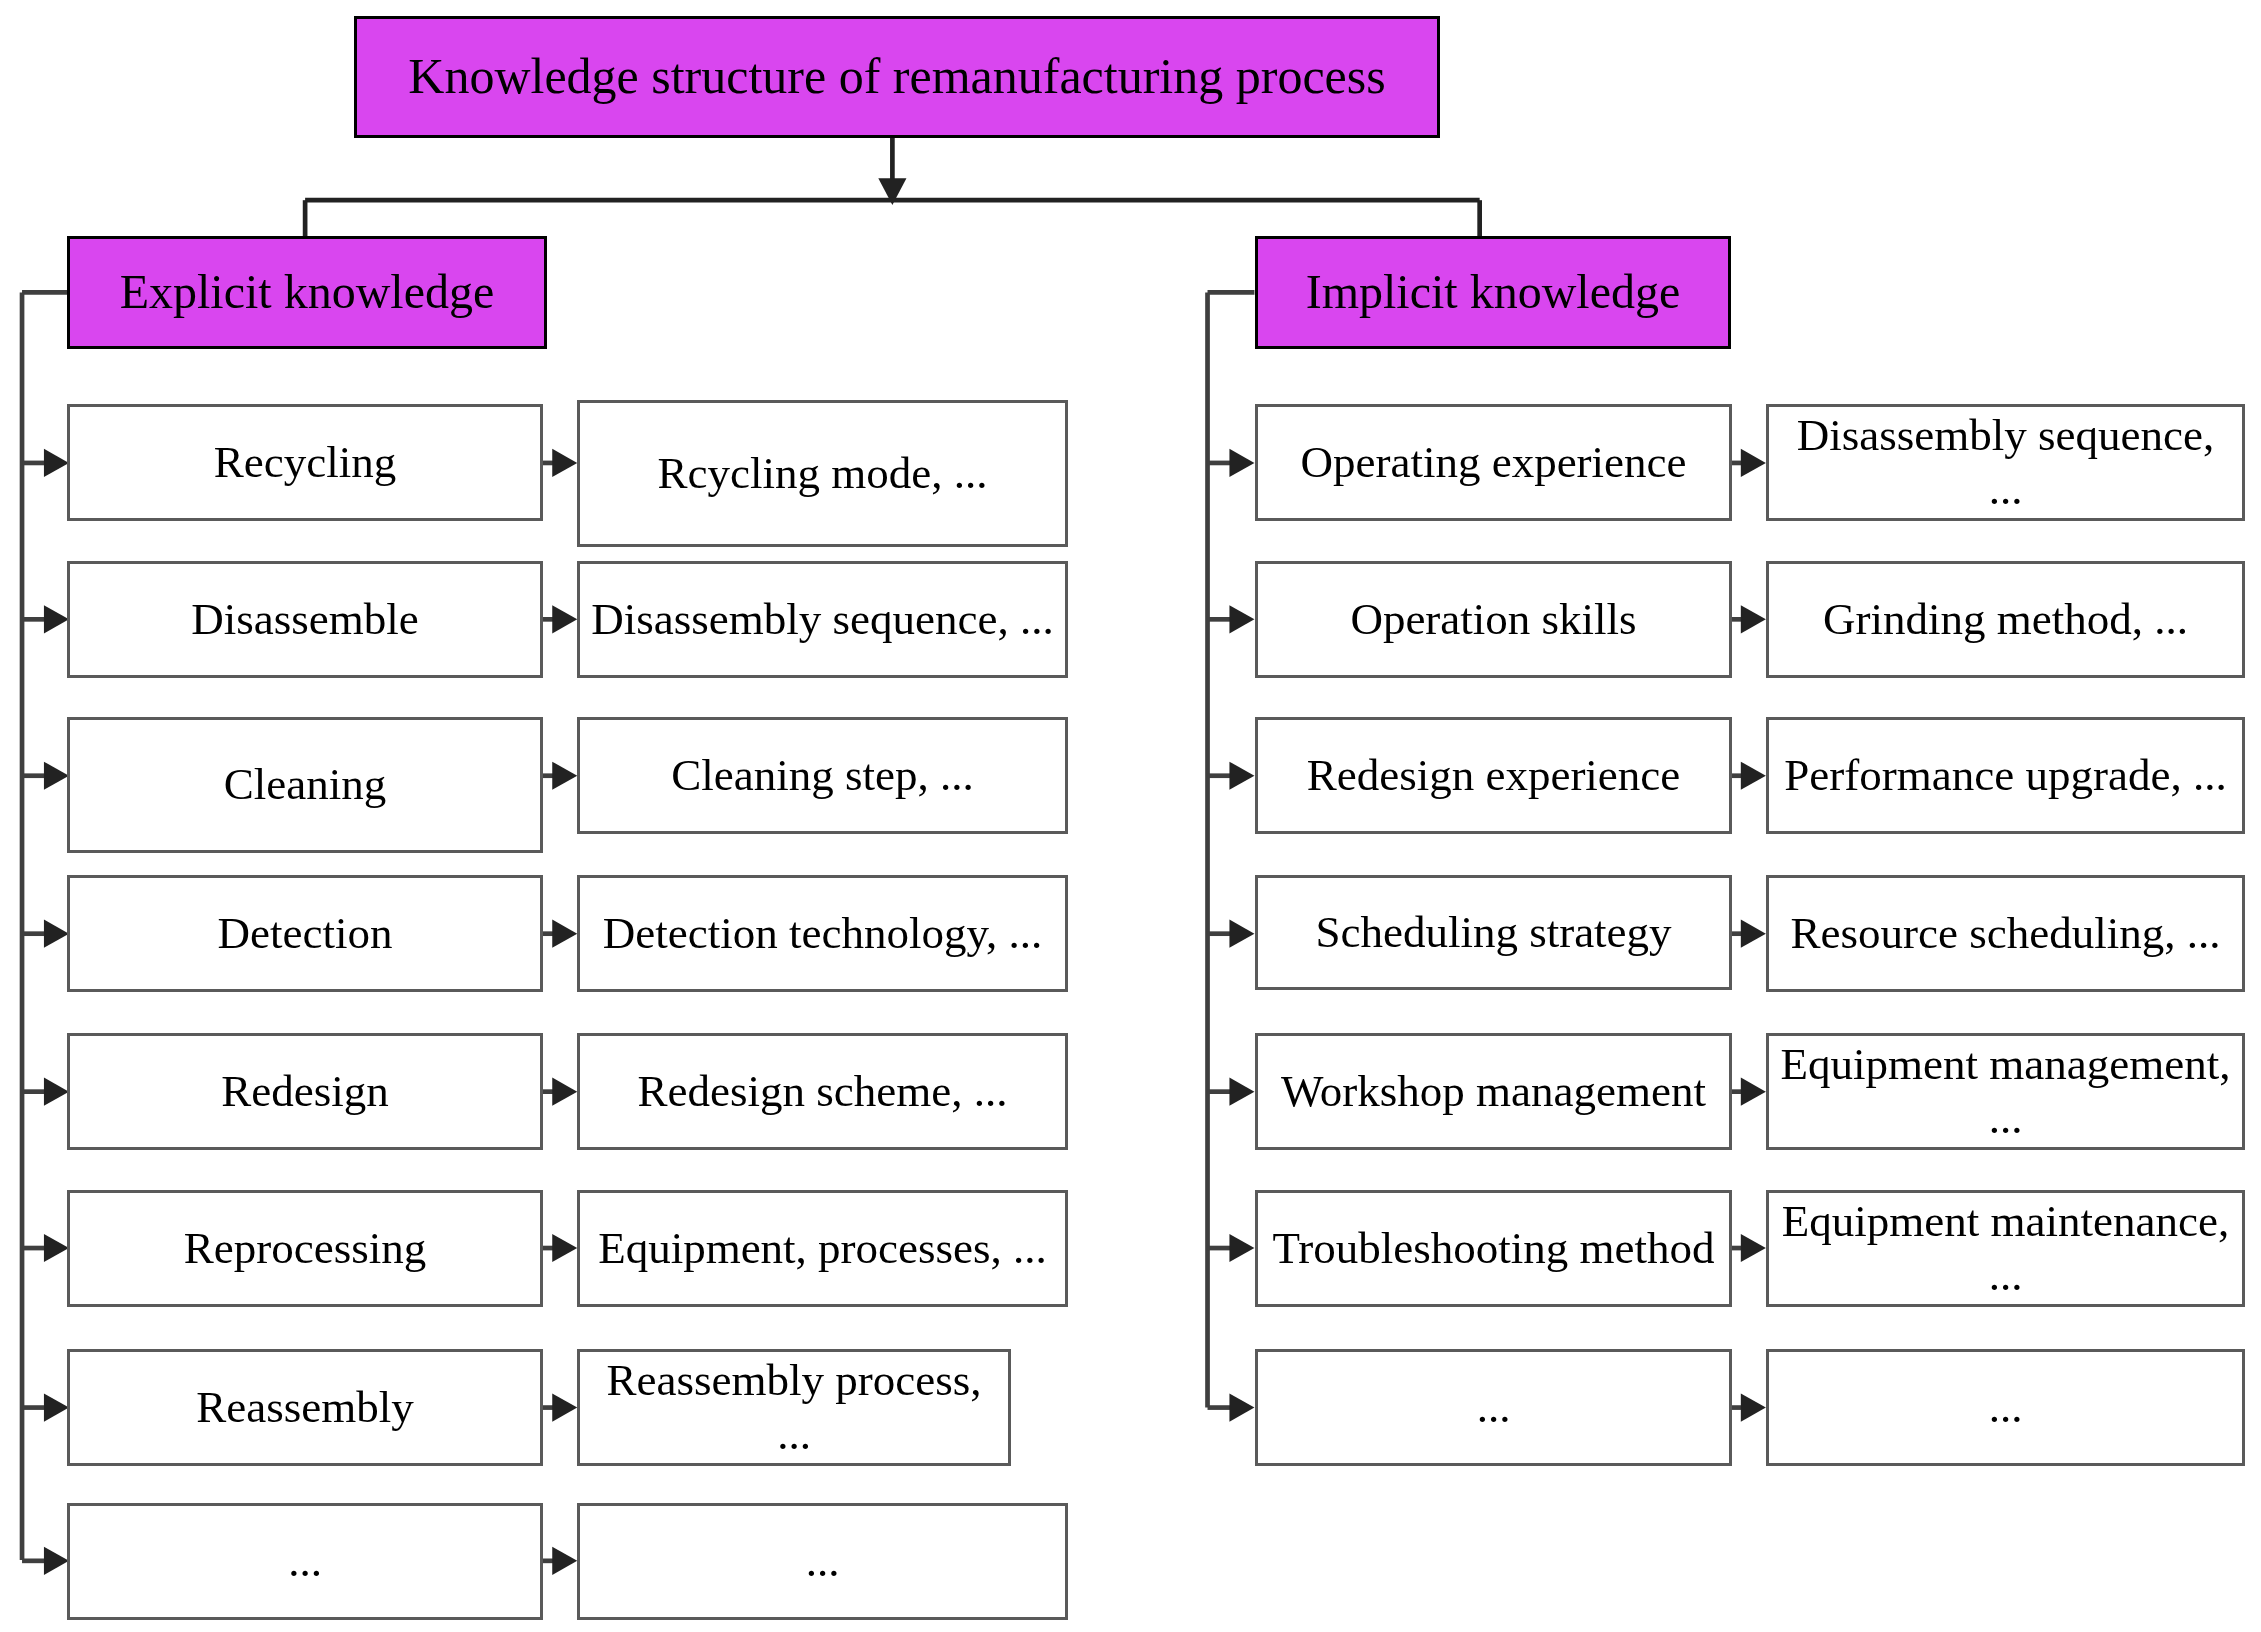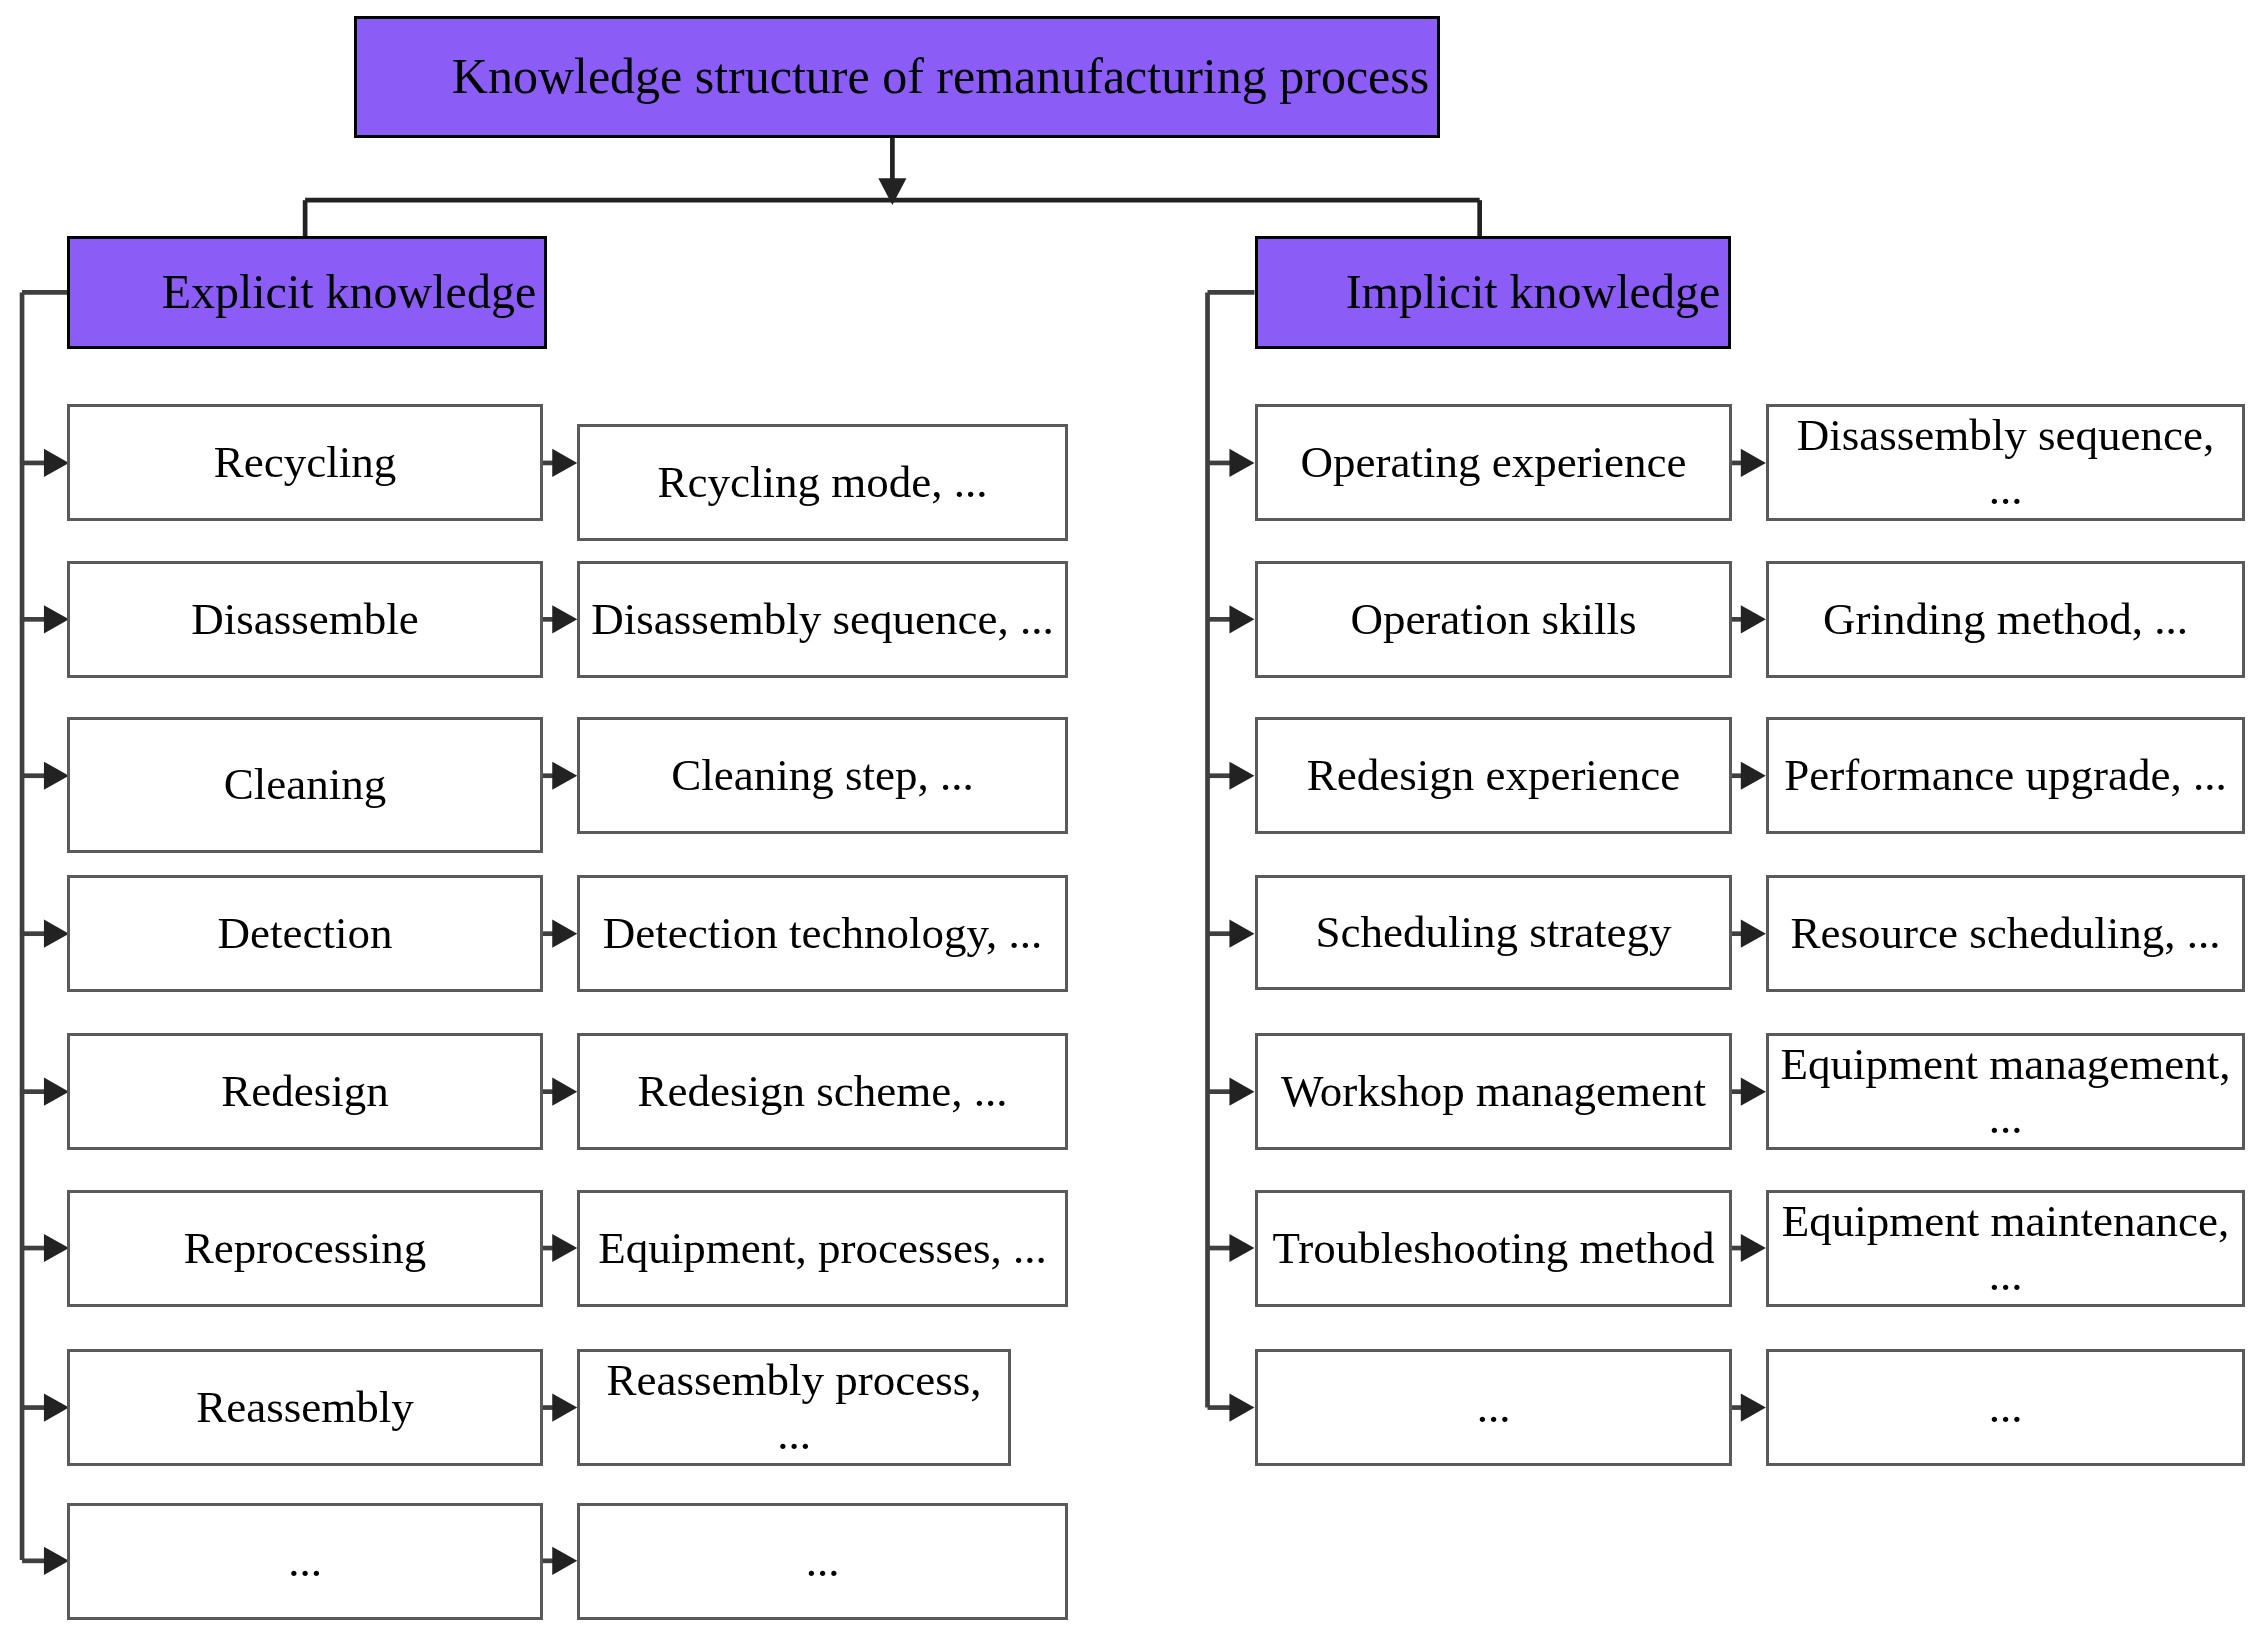--- a/index.html
+++ b/index.html
@@ -2,21 +2,21 @@
 <html style="font-size:12.5px"><head>
 <meta charset="utf-8">
 <style>
   html,body{margin:0;padding:0;background:#ffffff;}
   body{width:2261px;height:1632px;position:relative;overflow:hidden;
        font-family:"Liberation Serif","DejaVu Serif",serif;color:#000;}
   #diagram{position:absolute;left:0;top:0;width:2261px;height:1632px;}
   .box{position:absolute;box-sizing:border-box;display:flex;align-items:center;
        justify-content:center;text-align:center;line-height:1.18;}
   .box .lbl{display:block;width:100%;padding:0 7.8px;}
-  .shaded{background:#8b5cf6;border:3.1px solid #000000;font-size:48px;text-align:right;}
+  .shaded{background:#d946ef;border:3.1px solid #000000;font-size:48px;}
   .plain{background:#ffffff;border:3.1px solid #5a5a5a;font-size:45px;}
   .title-box{font-size:50px;}
   svg.wires{position:absolute;left:0;top:0;width:2261px;height:1632px;
             pointer-events:none;overflow:visible;}
   .wire{stroke:#3f3f3f;stroke-width:6;fill:none;}
   .wire-dark{stroke:#222222;stroke-width:6;fill:none;}
 </style>
 </head>
 <body>
 
@@ -132,21 +132,21 @@
   <div class="box plain" style="left:67px;top:1033px;width:476px;height:117px;">
     <span class="lbl">Redesign</span>
     </div>
   <div class="box plain" style="left:67px;top:1349px;width:476px;height:117px;">
     <span class="lbl">Reassembly</span>
     </div>
   <div class="box plain" style="left:67px;top:1503px;width:476px;height:117px;">
     <span class="lbl">...</span>
     </div>
 
-  <div class="box plain" style="left:577px;top:424px;width:491px;height:117px;">
+  <div class="box plain" style="left:577px;top:400px;width:491px;height:147px;">
     <span class="lbl">Rcycling mode, ...</span>
     </div>
   <div class="box plain" style="left:577px;top:561px;width:491px;height:117px;">
     <span class="lbl">Disassembly sequence, ...</span>
     </div>
   <div class="box plain" style="left:577px;top:717px;width:491px;height:117px;">
     <span class="lbl">Cleaning step, ...</span>
     </div>
   <div class="box plain" style="left:577px;top:875px;width:491px;height:117px;">
     <span class="lbl">Detection technology, ...</span>

